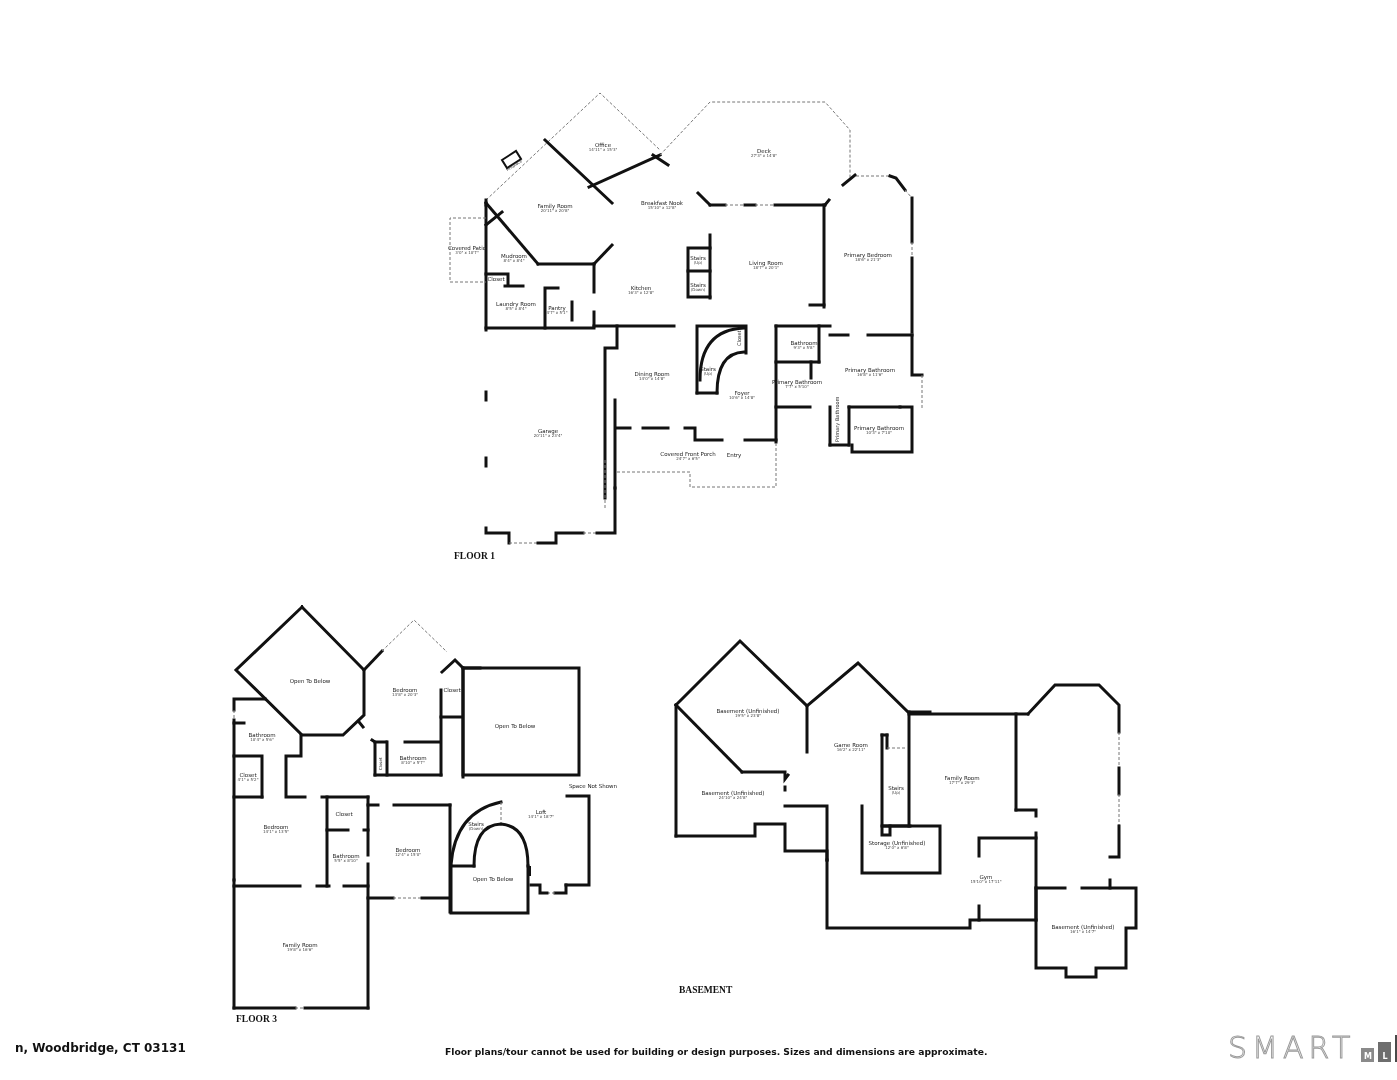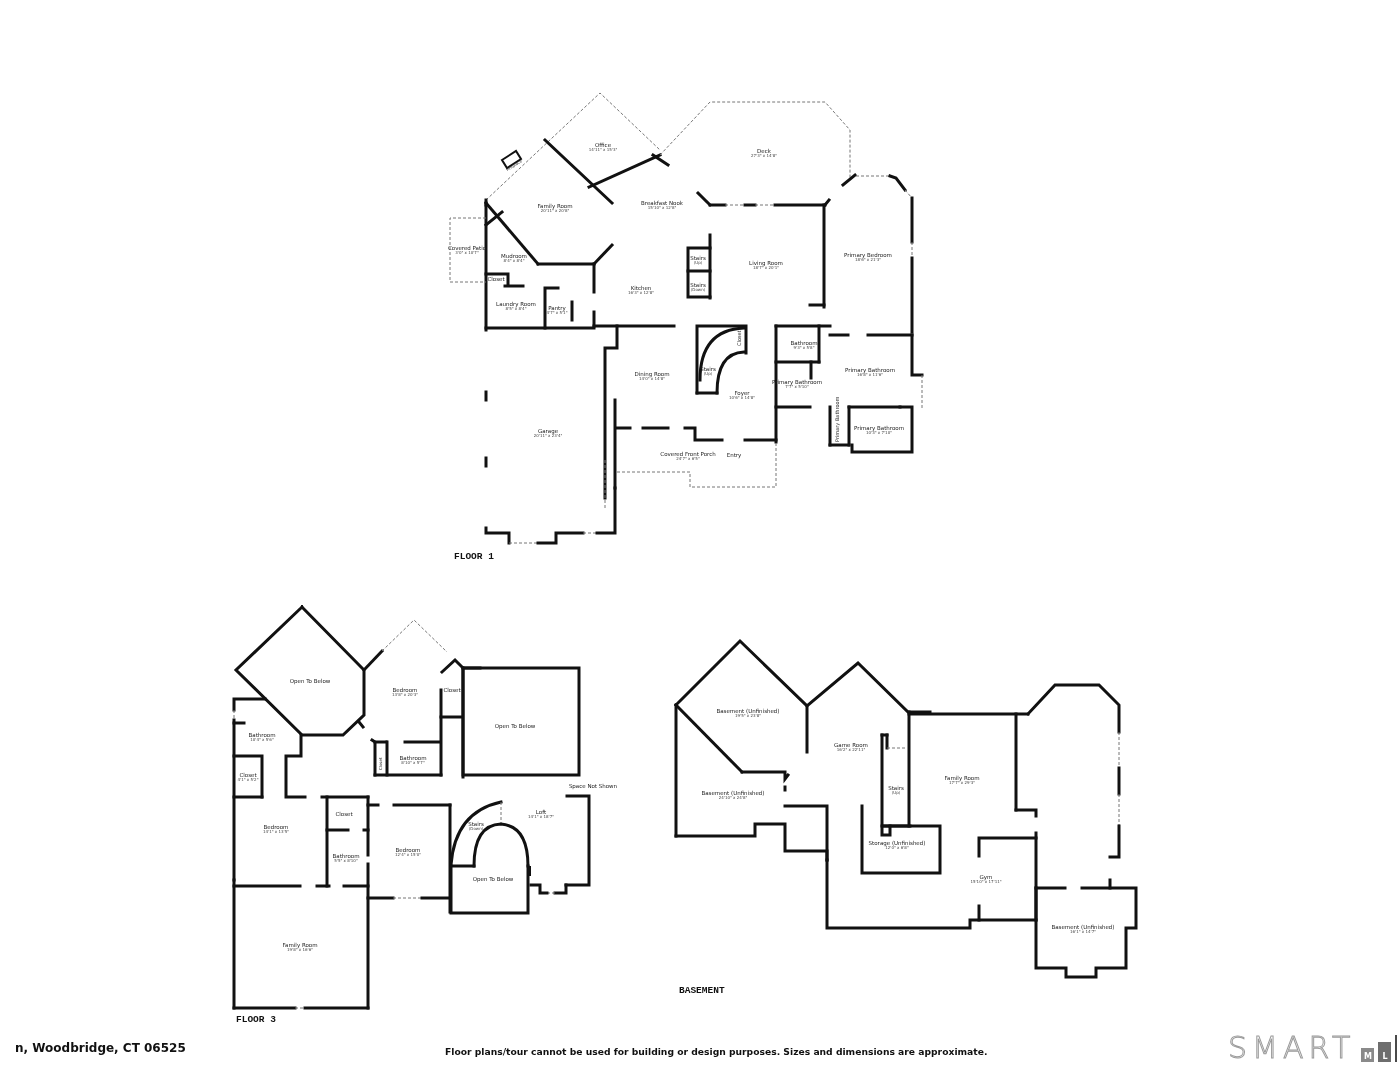--- a/index.html
+++ b/index.html
@@ -3,21 +3,21 @@
 <meta charset="utf-8">
 <style>
   html, body { margin:0; padding:0; background:#ffffff; }
   body { width:1397px; height:1080px; position:relative; overflow:hidden; font-family:"DejaVu Sans", sans-serif; color:#111; }
   svg.plan { position:absolute; left:0; top:0; width:1397px; height:1080px; }
   .w { stroke:#111; stroke-width:3; fill:none; stroke-linecap:square; }
   .t { stroke:#777; stroke-width:1; fill:none; stroke-dasharray:3 2; }
   .room { position:absolute; transform:translate(-50%,-50%); text-align:center; white-space:nowrap; line-height:1.1; }
   .room .n { font-size:5.5px; color:#222; display:block; }
   .room .d { font-size:4px; color:#444; display:block; }
-  .floor-label { position:absolute; font-family:Liberation Mono, monospace; font-weight:bold; font-size:9.5px; color:#111; }
+  .floor-label { position:absolute; font-family:Liberation Serif, serif; font-weight:bold; font-size:9.5px; color:#111; }
   .footer-addr { position:absolute; left:15px; top:1041px; font-weight:bold; font-size:12px; color:#111; }
   .footer-disclaimer { position:absolute; left:445px; top:1046px; font-weight:bold; font-size:9.2px; color:#111; }
   .logo { position:absolute; left:1228px; top:1033px; display:flex; align-items:center; gap:4px; }
   .logo-text { font-family:"DejaVu Sans", sans-serif; font-size:30px; letter-spacing:5px; color:#fff; -webkit-text-stroke:1px #9a9a9a; line-height:30px; font-weight:300; }
   .logo-bars { display:flex; align-items:flex-end; gap:4px; margin-left:2px; }
   .logo-bar { width:13px; color:#fff; font-size:8px; font-weight:bold; text-align:center; display:flex; align-items:flex-end; justify-content:center; padding-bottom:1px; box-sizing:border-box; }
   .small-lbl { position:absolute; font-size:5px; color:#222; white-space:nowrap; }
 </style>
 </head>
 <body>
@@ -411,21 +411,21 @@
 <div class="room" style="left:986px;top:879px;">
     <span class="n">Gym</span>
     <span class="d">15'10" x 17'11"</span>
   </div>
 <div class="room" style="left:1083px;top:929px;">
     <span class="n">Basement (Unfinished)</span>
     <span class="d">16'1" x 14'7"</span>
   </div>
 <div class="floor-label" style="left:679px;top:985px;">BASEMENT</div>
 
-<div class="footer-addr">n, Woodbridge, CT 06525</div>
+<div class="footer-addr">n, Woodbridge, CT 03131</div>
 <div class="footer-disclaimer">Floor plans/tour cannot be used for building or design purposes. Sizes and dimensions are approximate.</div>
 <div class="logo">
   <span class="logo-text">SMART</span>
   <div class="logo-bars">
     <span class="logo-bar" style="height:14px;background:#8a8a8a;">M</span>
     <span class="logo-bar" style="height:20px;background:#6e6e6e;">L</span>
     <span class="logo-bar" style="height:27px;background:#4a4a4a;">S</span>
   </div>
 </div>
 

